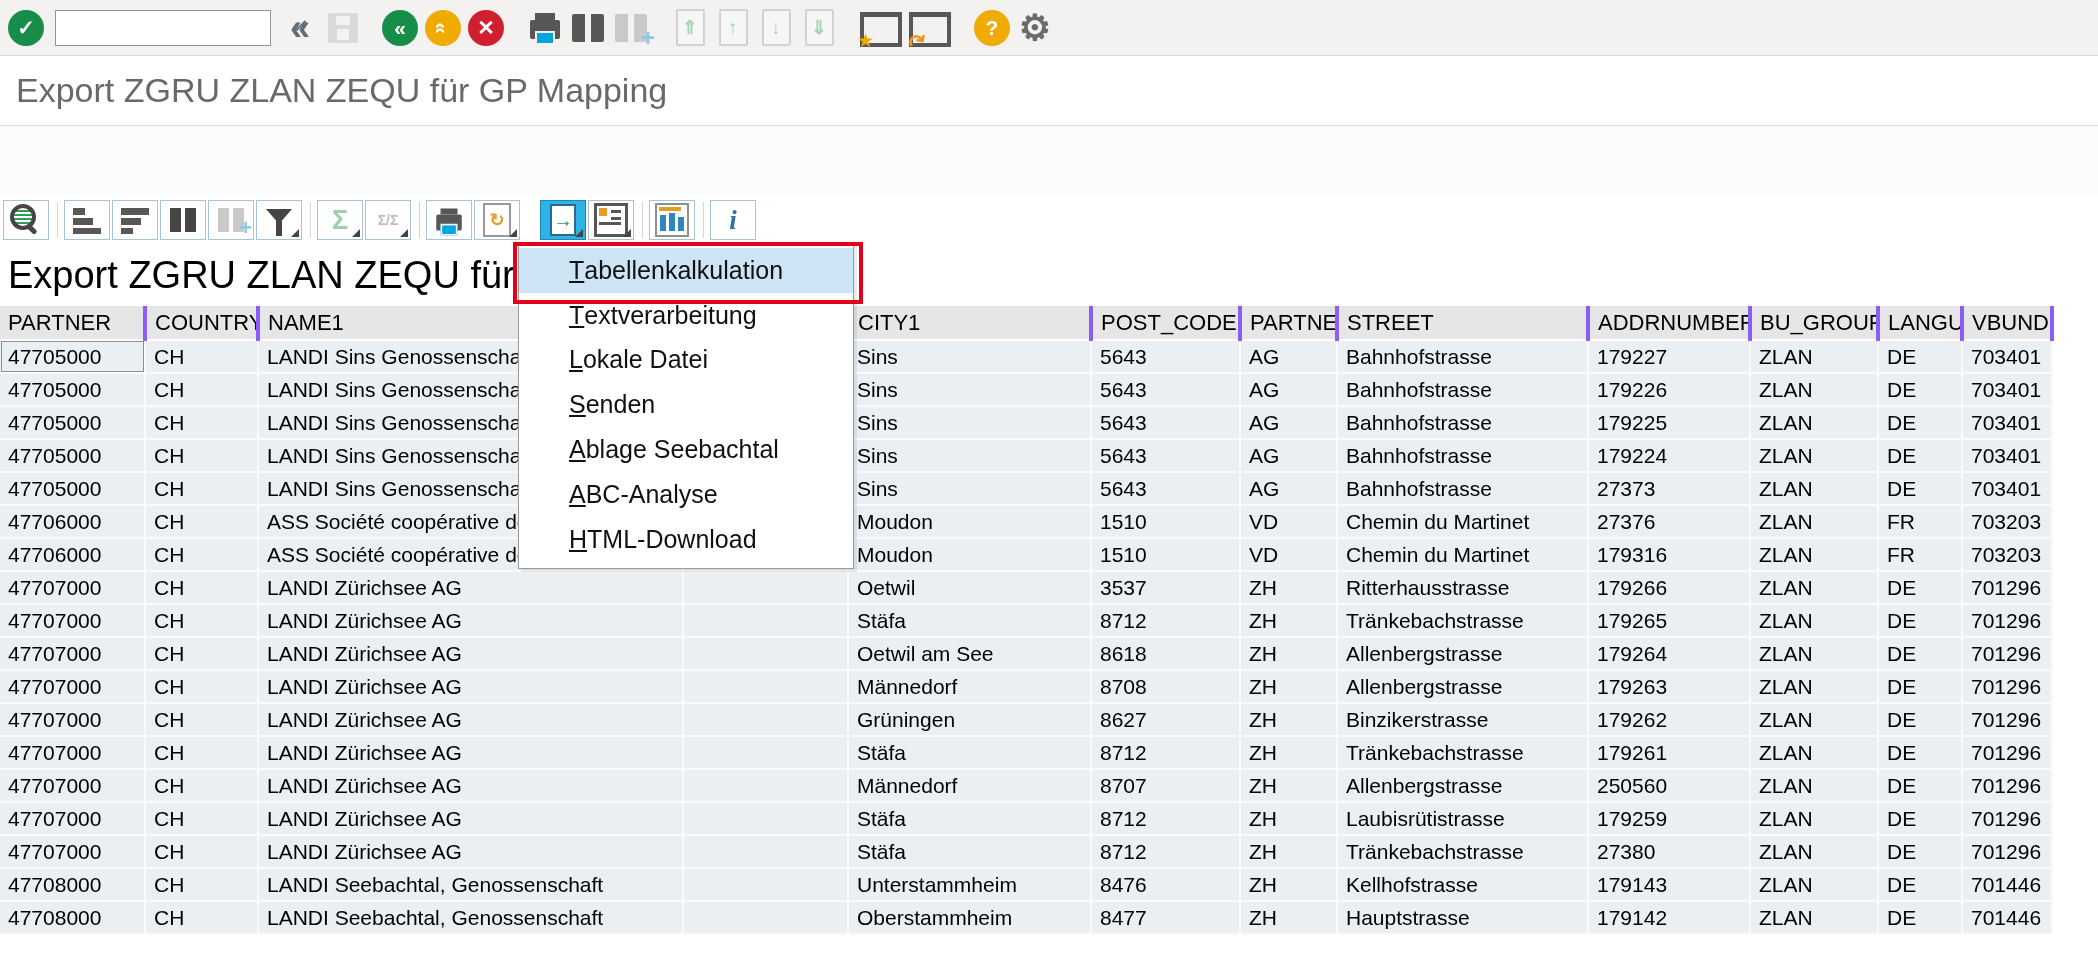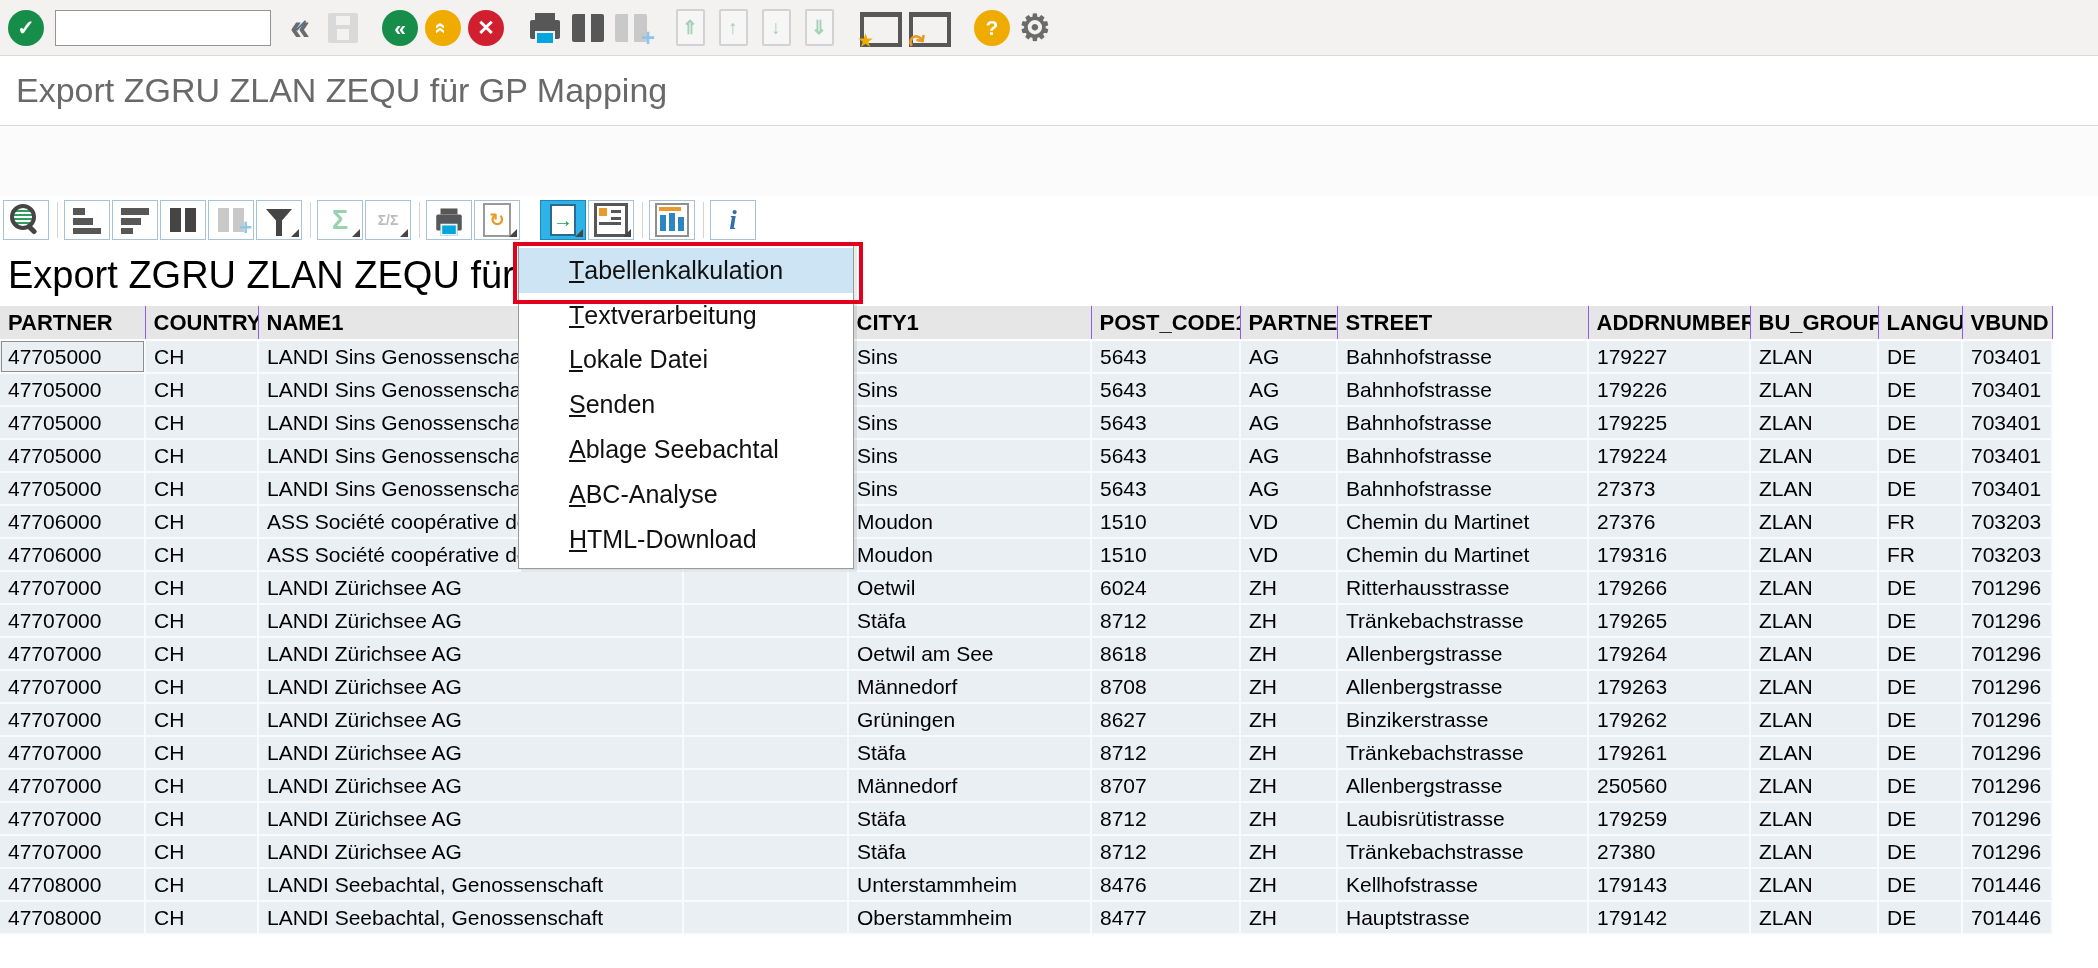--- a/index.html
+++ b/index.html
@@ -88,22 +88,22 @@
     linear-gradient(#2e86c1,#2e86c1) 21px 12px/6px 14px no-repeat,#fff}
   .g-sum{color:#9ad2ae;font-size:27px;font-weight:bold}
   .g-subsum{color:#bcbcbc;font-size:14px;font-weight:bold}
   .g-info{color:#2f6fae;font-size:27px;font-style:italic;font-weight:bold;font-family:"Liberation Serif",serif}
 
   
   .gridtitle{position:absolute;left:0;top:244px;width:2098px;height:62px;display:flex;align-items:center;
              padding-left:8px;box-sizing:border-box;font-size:38px;color:#000}
   .gridwrap{position:absolute;left:0;top:306px;width:2098px;height:662px;overflow:hidden}
   table.alv{border-collapse:collapse;table-layout:fixed;width:2052px}
-  table.alv th{background:#e6e6e6;font-weight:bold;text-align:left;font-size:22px;color:#000;
-               height:34px;padding:0 8px;border-right:1px solid #8b5cf6;border-bottom:2px solid #fff;
+  table.alv th{background:#e6e6e6;font-weight:normal;text-align:left;font-size:22px;color:#000;
+               height:34px;padding:0 8px;border-right:4px solid #8b5cf6;border-bottom:2px solid #fff;
                white-space:nowrap;overflow:hidden;box-sizing:border-box}
   table.alv td{background:#eaeff4;font-size:21px;color:#000;height:33px;padding:0 8px;
                border-right:2px solid #f8fafc;border-bottom:2px solid #f8fafc;
                white-space:nowrap;overflow:hidden;box-sizing:border-box}
   td.lead{outline:1px solid #8f8f8f;outline-offset:-2px;background:#f1f4f8}
 
   
   .menu{position:absolute;left:518px;top:243px;width:334px;background:#fff;border:1px solid #9a9a9a;
         box-shadow:3px 3px 0 rgba(0,0,0,.08);z-index:50;padding:4px 0 6px 0;list-style:none;margin:0}
   .menu-item{height:44.8px;display:flex;align-items:center;padding-left:50px;font-size:25px;color:#111;cursor:default}
@@ -367,21 +367,21 @@
           <td>ZLAN</td>
           <td>FR</td>
           <td>703203</td>
         </tr>
         <tr>
           <td>47707000</td>
           <td>CH</td>
           <td>LANDI Zürichsee AG</td>
           <td></td>
           <td>Oetwil</td>
-          <td>6024</td>
+          <td>3537</td>
           <td>ZH</td>
           <td>Ritterhausstrasse</td>
           <td>179266</td>
           <td>ZLAN</td>
           <td>DE</td>
           <td>701296</td>
         </tr>
         <tr>
           <td>47707000</td>
           <td>CH</td>

